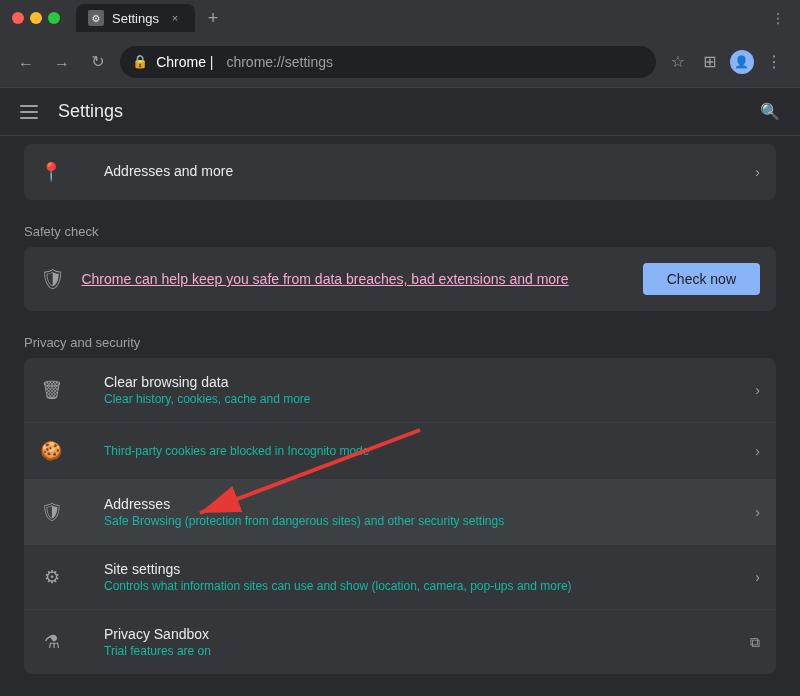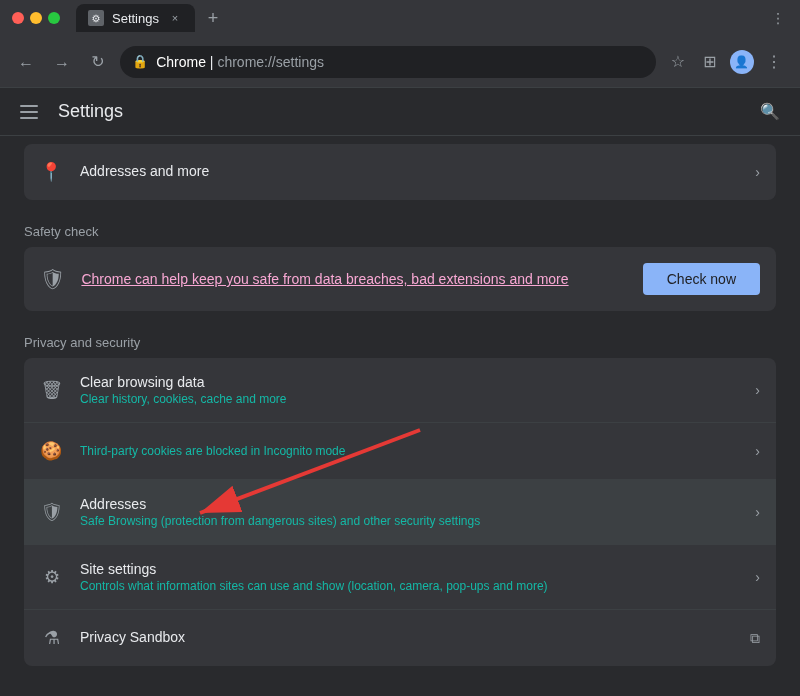--- a/index.html
+++ b/index.html
@@ -132,21 +132,21 @@
     .address-lock {
       color: #9aa0a6;
       font-size: 13px;
     }
     .address-text {
       font-size: 14px;
       color: #e8eaed;
       flex: 1;
     }
     .address-text span.domain { color: #ffffff; }
-    .address-text span.path { color: #9aa0a6; }
+    .address-text span.path { color: #9aa0a6; margin-left: 9px; }
     .toolbar-icons {
       display: flex;
       align-items: center;
       gap: 4px;
     }
     .toolbar-icon {
       width: 28px;
       height: 28px;
       display: flex;
       align-items: center;
@@ -241,20 +241,21 @@
       height: 24px;
       display: flex;
       align-items: center;
       justify-content: center;
       color: #9aa0a6;
       font-size: 18px;
       flex-shrink: 0;
     }
     .item-content {
       flex: 1;
+      margin-left: 24px;
     }
     .item-title {
       font-size: 14px;
       color: #e8eaed;
       margin-bottom: 2px;
     }
     .item-subtitle {
       font-size: 12px;
       color: #14b8a6;
     }
@@ -435,20 +436,21 @@
         <div class="item-title">Site settings</div>
         <div class="item-subtitle">Controls what information sites can use and show (location, camera, pop-ups and more)</div>
       </div>
       <div class="item-chevron">›</div>
     </div>
 
     <div class="section-item">
       <div class="item-icon">⚗</div>
       <div class="item-content">
         <div class="item-title">Privacy Sandbox</div>
+        <div class="item-subtitle">Trial features are on</div>
       </div>
       <div class="item-external">⧉</div>
     </div>
 
   </div>
 </div>
 
 <svg class="arrow-overlay" viewBox="0 0 800 696" xmlns="http://www.w3.org/2000/svg">
   <defs>
     <marker id="arrowhead" markerWidth="10" markerHeight="7" refX="10" refY="3.5" orient="auto">

